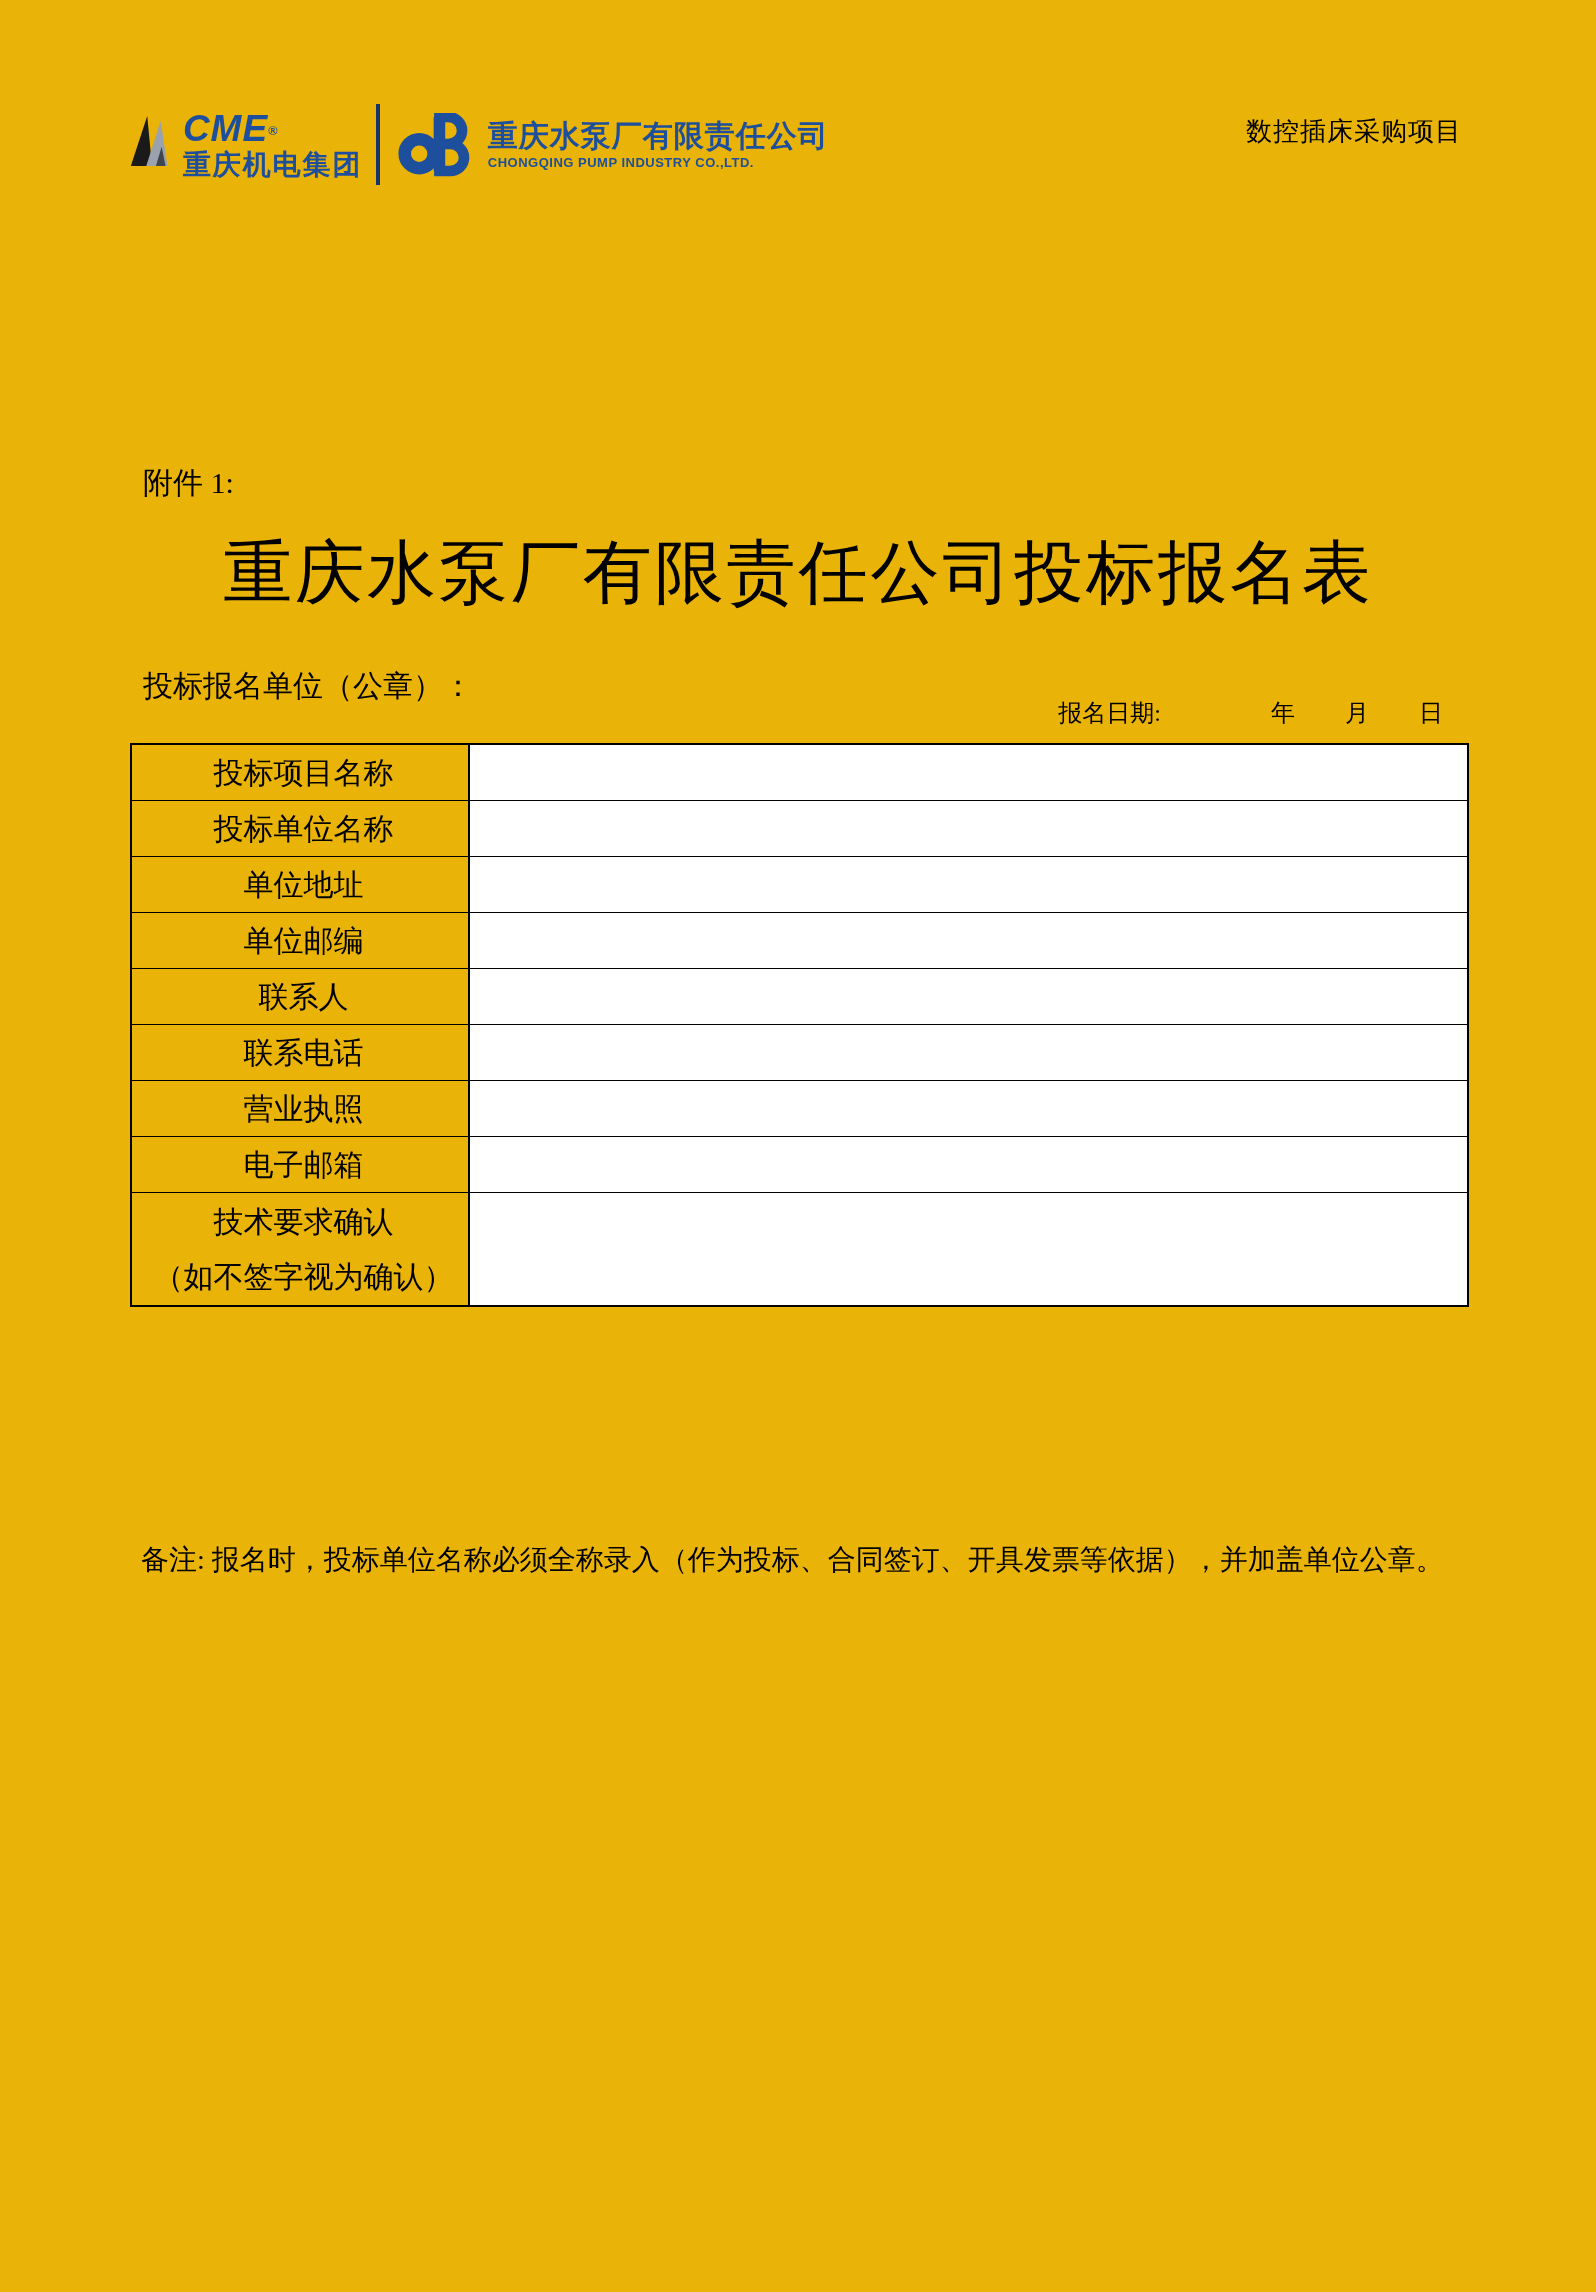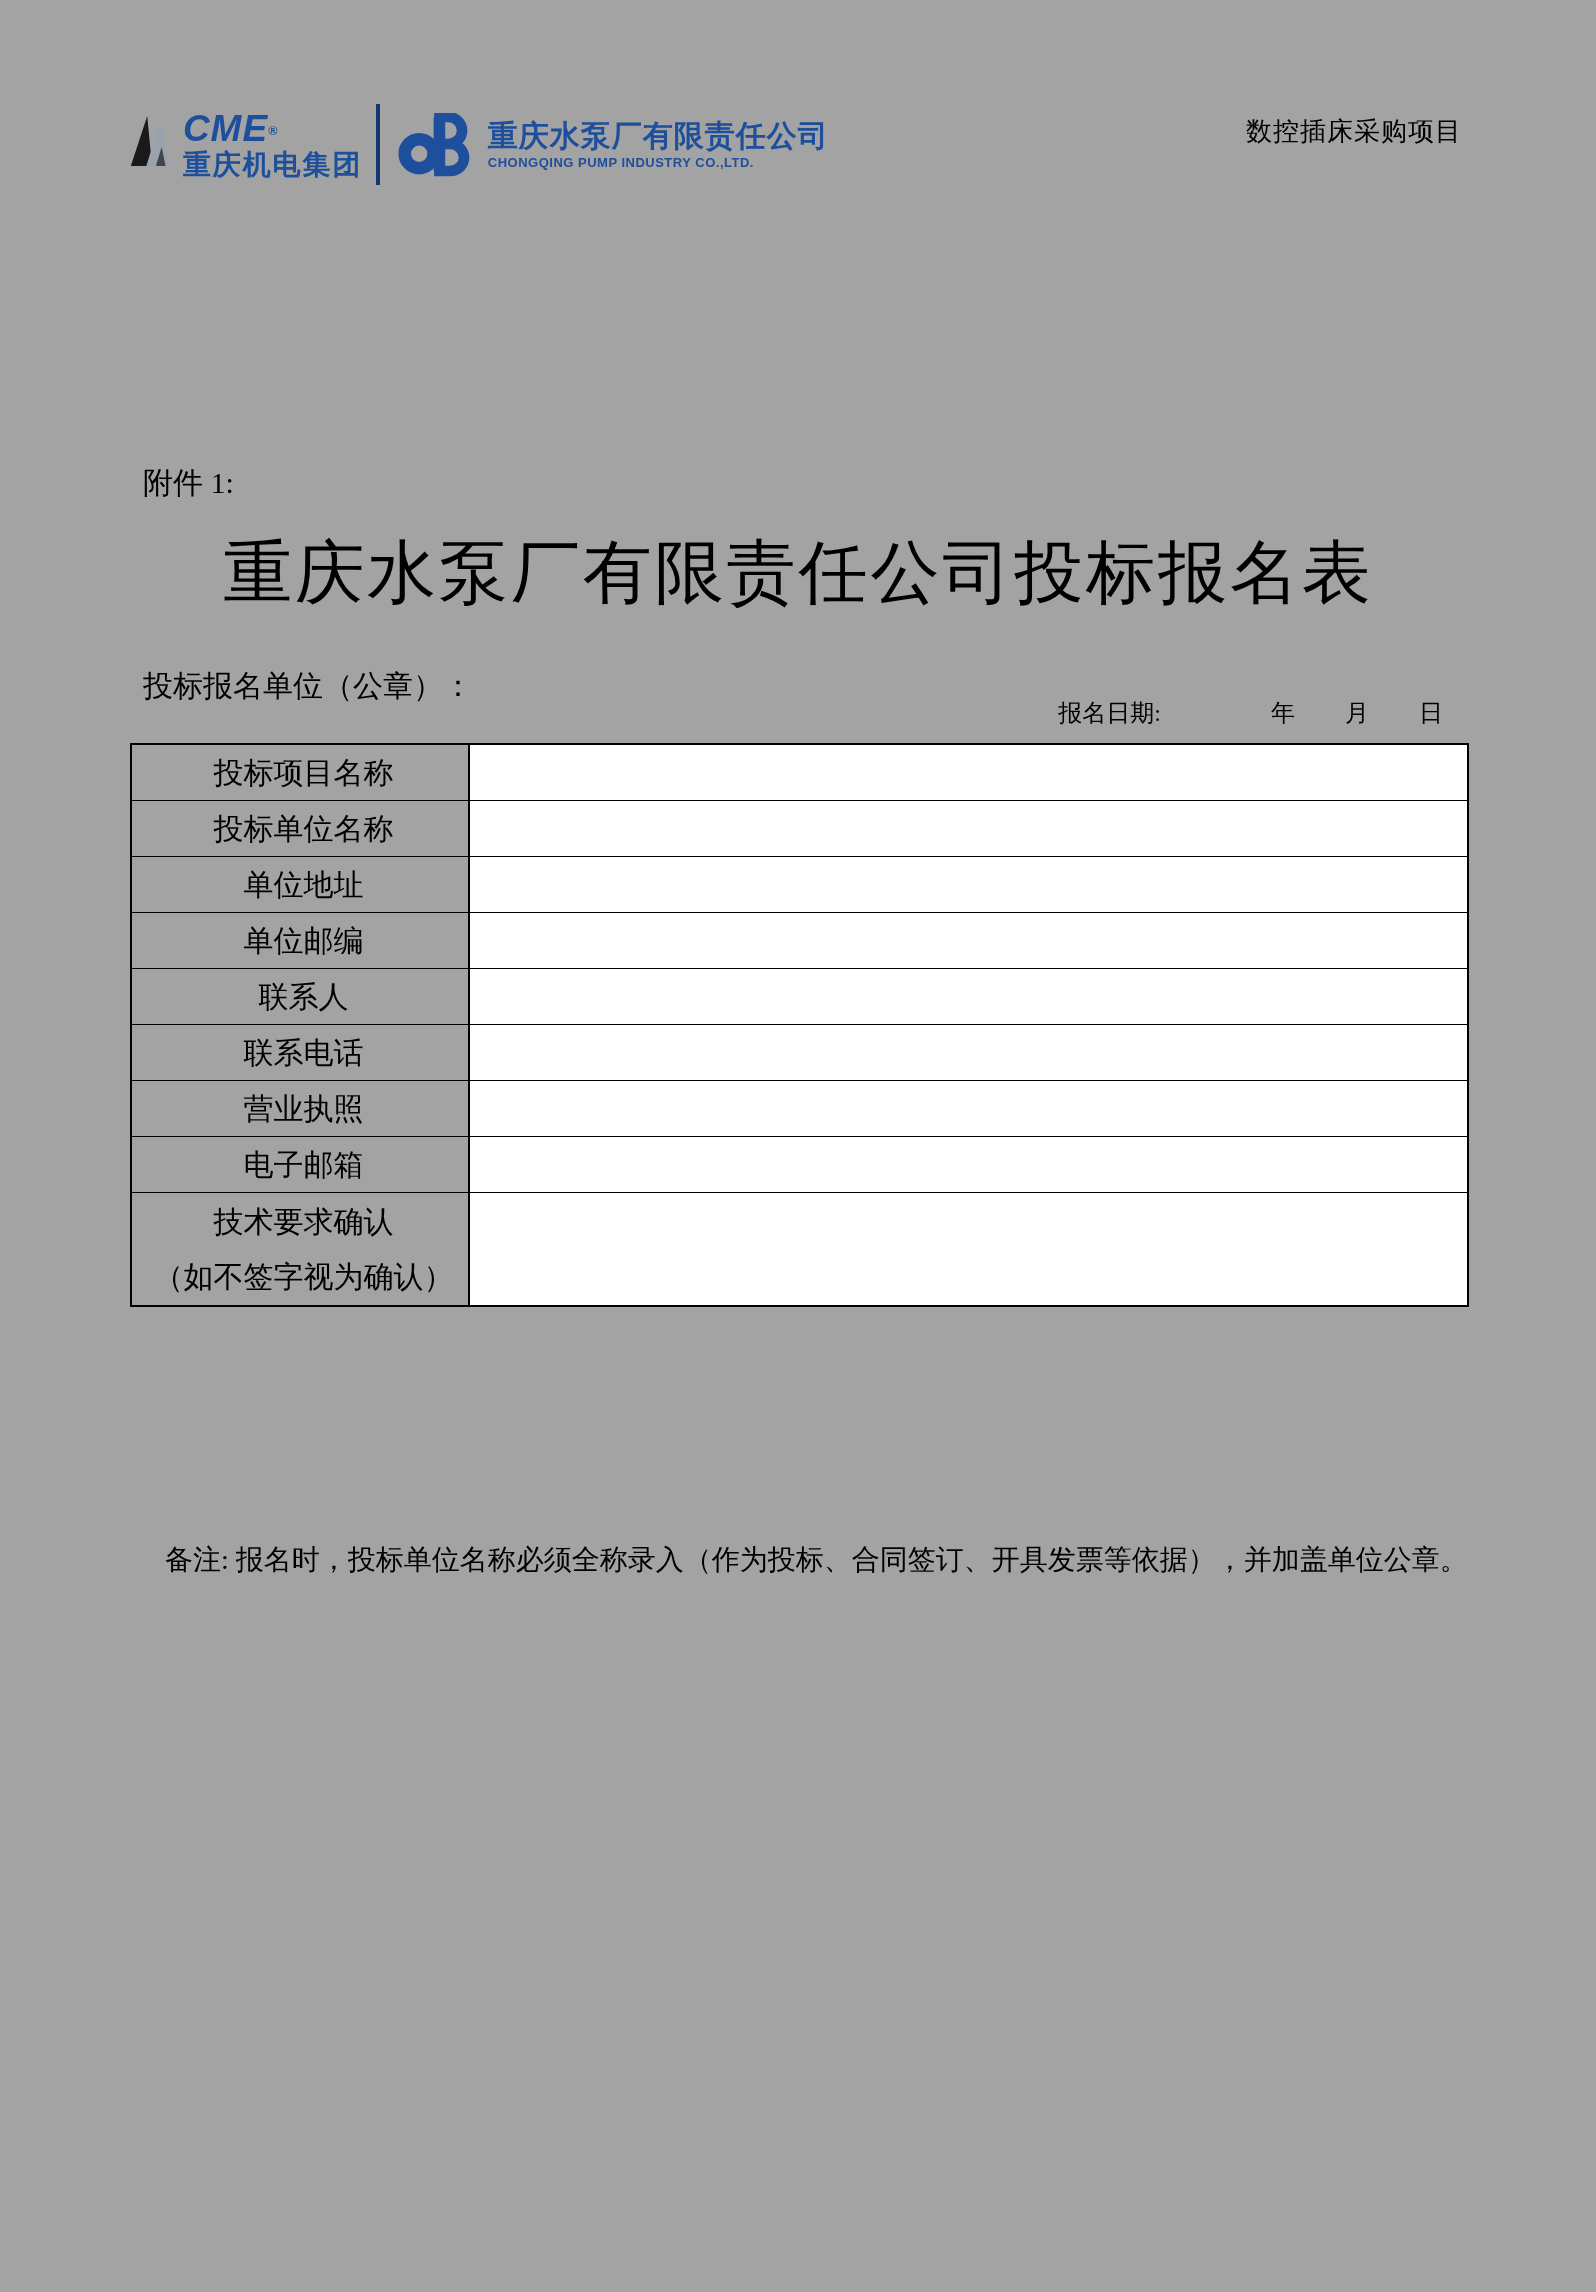--- a/index.html
+++ b/index.html
@@ -1,21 +1,21 @@
 <!DOCTYPE html>
 <html><head>
 <meta charset="utf-8">
 <style>
   * { margin:0; padding:0; box-sizing:border-box; }
   html,body { background:#888; }
   .page {
     position:relative;
     width:1597px; height:2292px;
     margin:0 auto;
-    background:#a3a3a3;
+    background:#eab308;
     font-family:"Liberation Serif", serif;
     color:#000;
     overflow:hidden;
   }
 
   
   .logo-row {
     position:absolute; left:127px; top:104px;
     display:flex; align-items:center;
   }
@@ -98,21 +98,20 @@
   .t-value { flex:1; background:#fff; }
   .row-s  { height:56px; }
   .row-xl { height:222px; }
   .row-l  { height:112px; }
 
   
   .note {
     position:absolute; left:141px; top:1541px;
     font-size:28px;
     white-space:nowrap;
-    margin-left:24px;
   }
 </style>
 </head>
 <body>
 
 <div class="page">
 
   <div class="logo-row">
     <div class="cme-block">
       <svg class="cme-sails" width="52" height="60" viewBox="0 0 54 62">

